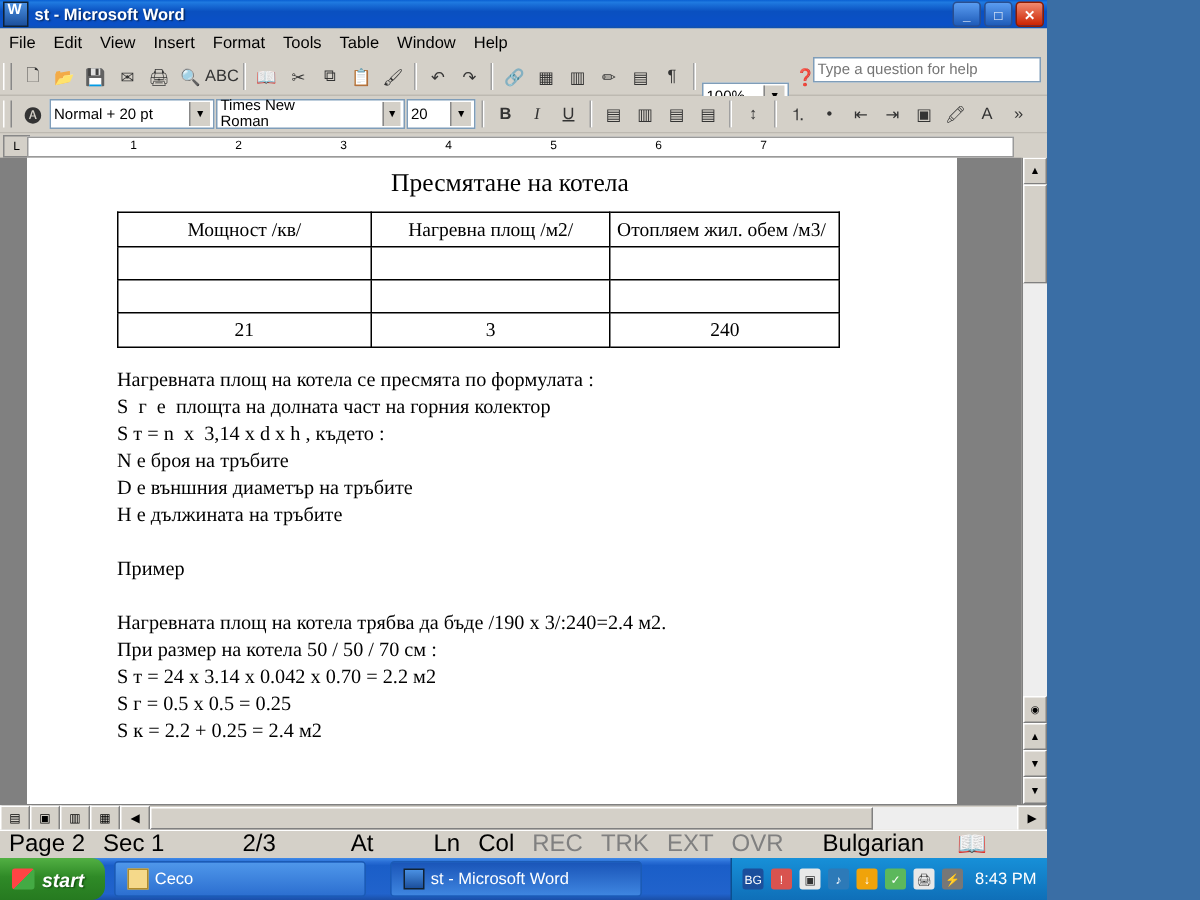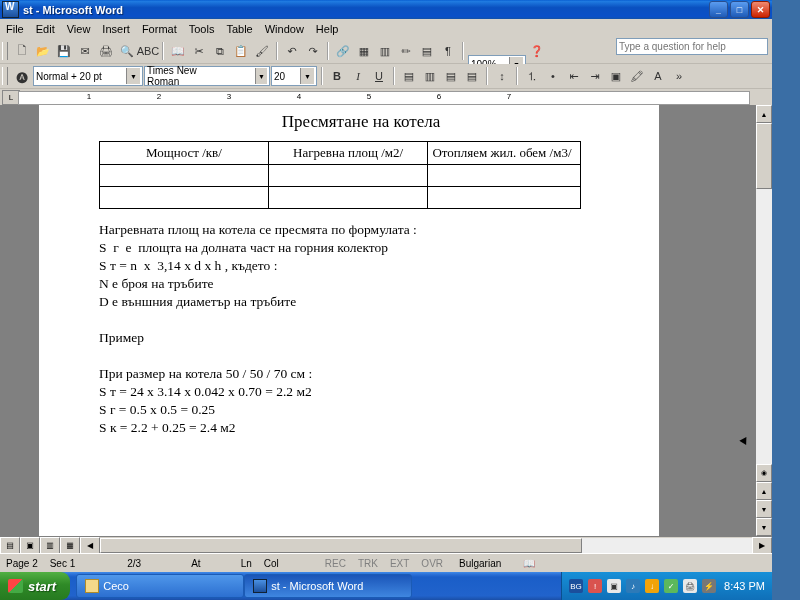--- a/index.html
+++ b/index.html
@@ -1,17 +1,17 @@
 <!DOCTYPE html>
 <html><head>
 <meta charset="utf-8">
 <style>
   html,body{margin:0;padding:0;}
   body{width:800px;height:600px;overflow:hidden;font-family:"Liberation Sans",sans-serif;font-size:11px;background:#3a6ea5;}
-  .app{width:772px;height:600px;position:relative;background:#d4d0c8;display:flex;flex-direction:column;}
+  .app{width:698px;height:600px;position:relative;background:#d4d0c8;display:flex;flex-direction:column;}
 
   
   .titlebar{height:19px;background:linear-gradient(to bottom,#0a60d2 0%,#1f7ae0 8%,#0a50c0 40%,#0a50c8 88%,#1352a8 100%);
             display:flex;align-items:center;padding:0 2px;color:#fff;font-weight:bold;font-size:11px;}
   .titlebar .wicon{width:15px;height:15px;background:#fff;border:1px solid #123;margin-right:4px;position:relative;
         background:linear-gradient(to bottom,#4a90e2,#1b4f9c);display:inline-block;}
   .titlebar .wicon:after{content:"W";position:absolute;left:2px;top:-1px;color:#fff;font-size:10px;font-weight:bold;}
   .titlebar .ttl{flex:1;text-shadow:1px 1px 1px rgba(0,0,0,.5);}
   .winbtns{display:flex;gap:2px;}
   .winbtn{width:17px;height:15px;border:1px solid #2a4f8f;border-radius:3px;color:#fff;font-size:9px;
@@ -39,53 +39,53 @@
 
   
   .ruler{height:16px;background:#d4d0c8;display:flex;align-items:center;padding:0 2px;position:relative;}
   .rulerbar{position:absolute;left:18px;right:22px;top:2px;height:12px;background:#fff;border:1px solid #9a9a9a;}
   .rulerbar .num{position:absolute;top:0;font-size:8px;color:#000;transform:translateX(-50%);}
   .rl,.rr{width:16px;height:13px;background:#d4d0c8;border:1px solid #888;display:flex;align-items:center;justify-content:center;font-size:8px;}
 
   
   .docarea{flex:1;background:#808080;position:relative;overflow:hidden;display:flex;}
   .vgutter{width:18px;background:#808080;}
-  .page{background:#fff;width:620px;position:relative;overflow:hidden;margin-left:21px;}
+  .page{background:#fff;width:620px;position:relative;overflow:hidden;}
   .pagecontent{padding:6px 24px 0 48px;color:#000;font-family:"Liberation Serif",serif;font-size:13.5px;line-height:18px;}
   .doctitle{text-align:center;font-size:17px;margin:2px 0 10px 0;font-family:"Liberation Serif",serif;}
   table.tbl{border-collapse:collapse;margin:0 0 12px 12px;width:482px;}
   table.tbl td{border:1px solid #000;padding:2px 4px;font-size:13px;height:17px;vertical-align:top;}
   table.tbl td.c{text-align:center;}
   .line{white-space:pre-wrap;}
   .gap{height:18px;}
 
   
   .vscroll{width:16px;background:#d4d0c8;display:flex;flex-direction:column;border-left:1px solid #808080;}
   .vscroll .sbtn{height:16px;background:#d4d0c8;border:1px solid #fff;border-right-color:#808080;border-bottom-color:#808080;display:flex;align-items:center;justify-content:center;font-size:7px;}
   .vscroll .thumb{height:64px;background:#d4d0c8;border:1px solid #fff;border-right-color:#808080;border-bottom-color:#808080;}
   .vscroll .track{flex:1;background:#eeeeee;}
   .hbar{height:16px;background:#d4d0c8;display:flex;align-items:center;border-top:1px solid #808080;}
   .hbar .vbtn{width:18px;height:15px;display:flex;align-items:center;justify-content:center;font-size:8px;border:1px solid #fff;border-right-color:#808080;border-bottom-color:#808080;}
   .hbar .htrack{flex:1;background:#eee;height:15px;position:relative;}
   .hbar .hthumb{position:absolute;left:0;top:0;bottom:0;width:480px;background:#d4d0c8;border:1px solid #fff;border-right-color:#808080;border-bottom-color:#808080;}
 
   
-  .status{height:18px;background:#d4d0c8;display:flex;align-items:center;font-size:10px;border-top:1px solid #fff;}
+  .status{height:18px;background:#d4d0c8;display:flex;align-items:center;font-size:16px;border-top:1px solid #fff;}
   .status .cell{padding:0 6px;color:#000;}
   .status .dim{color:#808080;}
 
   
   .taskbar{height:28px;background:linear-gradient(to bottom,#3f8ae8 0%,#2a6fd6 9%,#1a5ec8 18%,#2163cc 85%,#1a4fa8 100%);
            display:flex;align-items:center;}
   .startbtn{height:28px;padding:0 14px 0 8px;background:linear-gradient(to bottom,#52b043,#2f8a27 45%,#267a20 100%);
             border-top-right-radius:9px;border-bottom-right-radius:9px;color:#fff;font-weight:bold;font-size:13px;
             display:flex;align-items:center;gap:5px;font-style:italic;text-shadow:1px 1px 1px #13510f;}
   .startbtn .flag{width:15px;height:14px;background:
      linear-gradient(135deg,#f44 0 50%,#4a4 50% 100%);border-radius:2px;}
-  .tasks{display:flex;gap:0;margin-left:6px;}
+  .tasks{display:flex;gap:16px;margin-left:6px;}
   .task{height:22px;min-width:150px;background:linear-gradient(to bottom,#4f97ea,#2c6fd0);color:#fff;font-size:11px;
         display:flex;align-items:center;gap:4px;padding:0 8px;border-radius:3px;border:1px solid #1b5bb5;}
   .task.active{background:linear-gradient(to bottom,#1a55b8,#3f86e0);}
   .task .ic{width:12px;height:12px;background:#f5d98a;border:1px solid #b08b2a;}
   .task .ic.w{background:linear-gradient(to bottom,#4a90e2,#1b4f9c);border-color:#123;}
   .tray{margin-left:auto;height:28px;background:linear-gradient(to bottom,#1790d8,#0f6fb8);display:flex;align-items:center;gap:5px;padding:0 7px;border-left:1px solid #0b4f8f;}
   .tray .ti{width:14px;height:14px;border-radius:2px;display:flex;align-items:center;justify-content:center;font-size:8px;color:#fff;}
   .clock{color:#fff;font-size:11px;margin-left:3px;}
   .cursor{position:absolute;left:741px;top:333px;width:0;height:0;
     border-left:7px solid #000;border-top:4px solid transparent;border-bottom:4px solid transparent;
@@ -220,31 +220,38 @@
             <tr>
               <td></td>
               <td></td>
               <td></td>
             </tr>
             <tr>
               <td></td>
               <td></td>
               <td></td>
             </tr>
+            <tr>
+              <td class="c">21</td>
+              <td class="c">3</td>
+              <td class="c">240</td>
+            </tr>
           </tbody>
             </table>
           <div style="margin-left:12px">
             <div class="line">Нагревната площ на котела се пресмята по формулата :</div>
             <div class="line">S  г  е  площта на долната част на горния колектор</div>
             <div class="line">S т = n  x  3,14 x d x h , където :</div>
             <div class="line">N е броя на тръбите</div>
             <div class="line">D е външния диаметър на тръбите</div>
+            <div class="line">H е дължината на тръбите</div>
             <div class="gap"></div>
             <div class="line">Пример</div>
             <div class="gap"></div>
+            <div class="line">Нагревната площ на котела трябва да бъде /190 х 3/:240=2.4 м2.</div>
             <div class="line">При размер на котела 50 / 50 / 70 см :</div>
             <div class="line">S т = 24 х 3.14 х 0.042 х 0.70 = 2.2 м2</div>
             <div class="line">S г = 0.5 х 0.5 = 0.25</div>
             <div class="line">S к = 2.2 + 0.25 = 2.4 м2</div>
           </div>
         </div>
       </div>
       <div class="cursor"></div>
     </div>
     <div class="vscroll">
@@ -270,25 +277,25 @@
     <div class="vbtn">▶</div>
   </div>
 
   <div class="status">
     <span class="cell">Page  2</span>
     <span class="cell">Sec  1</span>
     <span class="cell" style="margin-left:40px">2/3</span>
     <span class="cell" style="margin-left:38px">At</span>
     <span class="cell" style="margin-left:28px">Ln</span>
     <span class="cell" style="">Col</span>
-    <span class="cell dim" style="margin-left:34px">REC</span>
+    <span class="cell dim" style="">REC</span>
     <span class="cell dim">TRK</span>
     <span class="cell dim">EXT</span>
     <span class="cell dim">OVR</span>
-    <span class="cell" style="margin-left:4px">Bulgarian</span>
+    <span class="cell" style="margin-left:14px">Bulgarian</span>
     <span class="cell" style="margin-left:10px">📖</span>
   </div>
 
   <div class="taskbar">
     <div class="startbtn">
       <span class="flag"></span>
       <span>start</span>
     </div>
     <div class="tasks">
       <div class="task">

